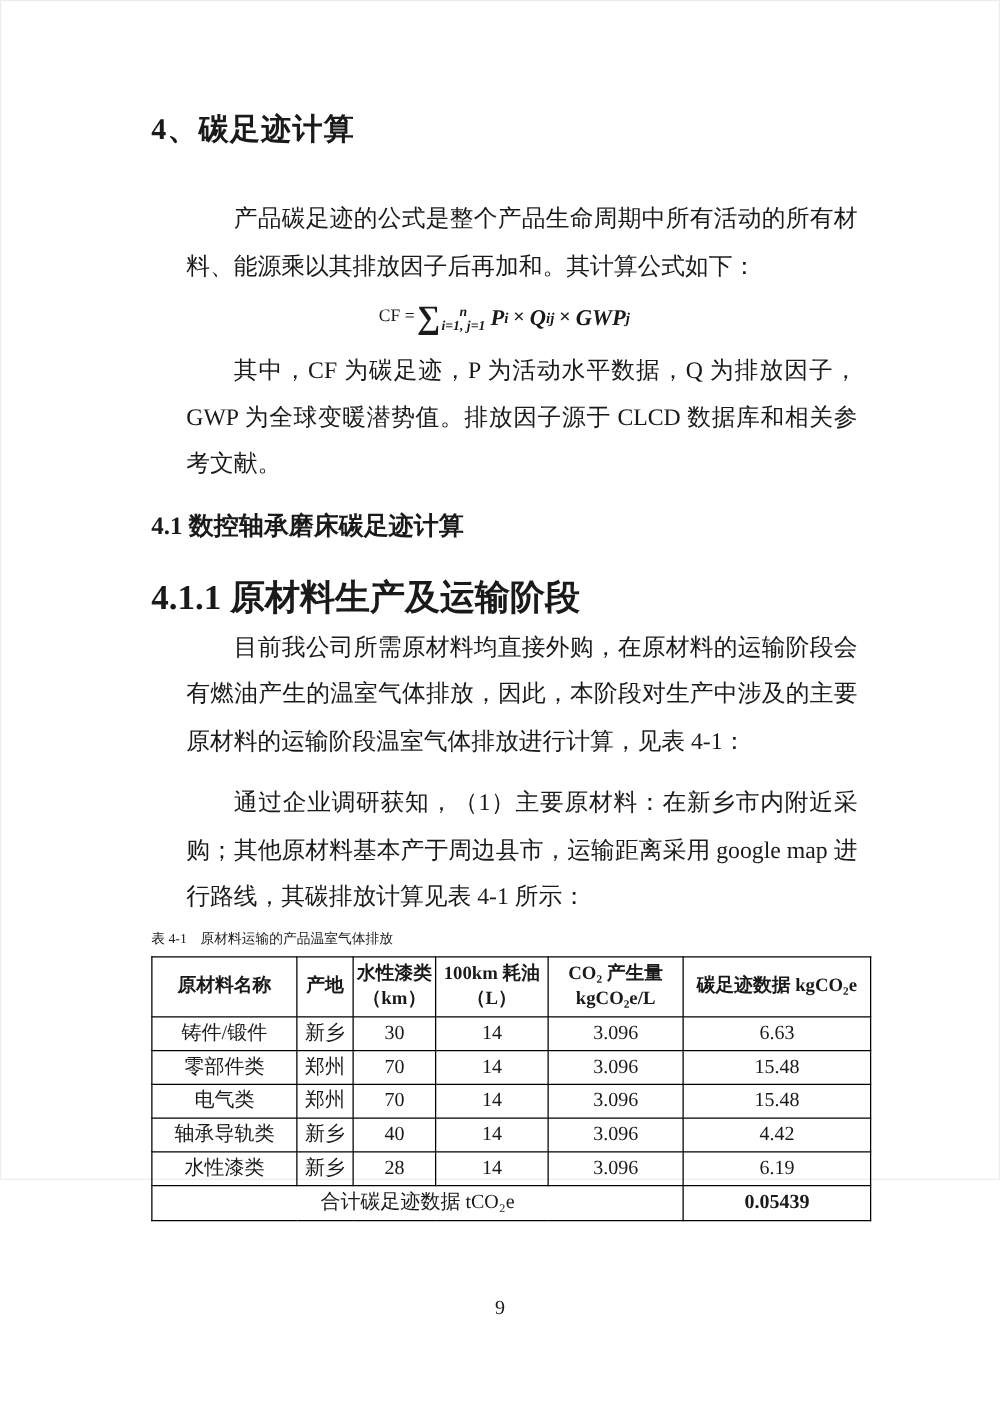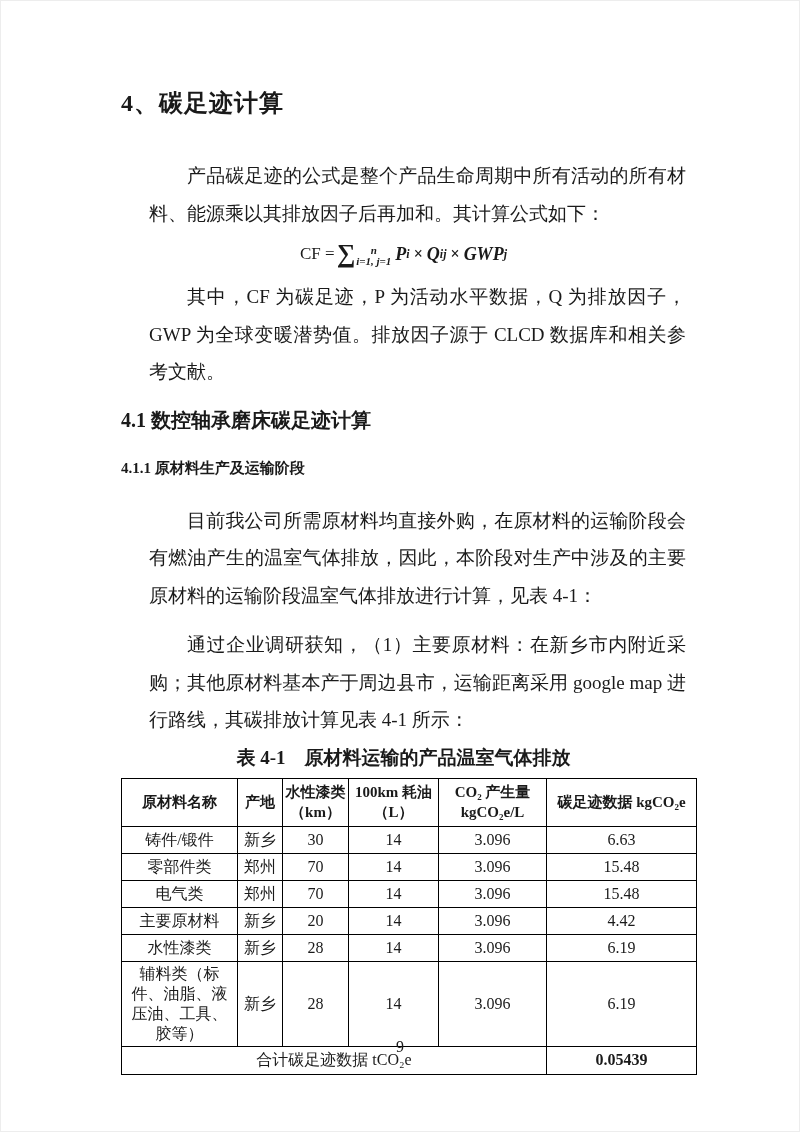--- a/index.html
+++ b/index.html
@@ -7,21 +7,21 @@
   body {
     width: 800px;
     height: 1132px;
     font-family: "Liberation Serif", "DejaVu Serif", serif;
     color: #1a1a1a;
     position: relative;
     overflow: hidden;
   }
   .page {
     width: 800px;
-    height: 1132px;
+    height: 944px;
     padding: 86px 113px 0 120px;
     border: 1px solid #ededed;
   }
   .doc-title {
     font-size: 24px;
     font-weight: bold;
     letter-spacing: 1px;
     margin-bottom: 38px;
   }
   p.body-text {
@@ -33,21 +33,21 @@
   }
   .formula-line {
     text-align: center;
     font-size: 17px;
     height: 40px;
     display: flex;
     align-items: center;
     justify-content: center;
     margin: 2px 0 4px 0;
   }
-  .formula-line .roman { font-size: 17px; }
+  .formula-line .roman { font-size: 14px; }
   .sigma-group { display: inline-flex; align-items: center; margin-left: 2px; }
   .sigma { font-size: 26px; font-weight: bold; line-height: 1; }
   .limits {
     display: inline-flex;
     flex-direction: column;
     justify-content: center;
     font-size: 11px;
     font-style: italic;
     font-weight: bold;
     line-height: 11px;
@@ -57,30 +57,29 @@
   .term { font-weight: bold; font-style: italic; font-size: 18px; }
   .term-sub { font-weight: bold; font-style: italic; font-size: 12px; vertical-align: -4px; }
   .op { font-weight: bold; font-size: 16px; margin: 0 4px; }
   .h2 {
     font-size: 20px;
     font-weight: bold;
     margin-top: 16px;
     margin-bottom: 0;
   }
   .h3 {
-    font-size: 15px;
+    font-size: 28px;
     font-weight: bold;
     margin-top: 25px;
-    margin-bottom: 24px;
+    margin-bottom: 3px;
   }
   .spacer-sm { height: 12px; }
   .table-caption {
-    text-align: center;
-    font-weight: bold;
-    font-size: 19px;
+    font-weight: normal;
+    font-size: 11px;
     margin: 6px 0 7px 0;
   }
   table.materials {
     border-collapse: collapse;
     margin: 0 auto;
     table-layout: fixed;
     width: 575px;
   }
   table.materials th, table.materials td {
     border: 1px solid #000;
@@ -195,43 +194,35 @@
       </tr>
       <tr>
         <td>电气类</td>
         <td>郑州</td>
         <td>70</td>
         <td>14</td>
         <td>3.096</td>
         <td>15.48</td>
       </tr>
       <tr>
-        <td>主要原材料</td>
+        <td>轴承导轨类</td>
         <td>新乡</td>
-        <td>20</td>
+        <td>40</td>
         <td>14</td>
         <td>3.096</td>
         <td>4.42</td>
       </tr>
       <tr>
         <td>水性漆类</td>
         <td>新乡</td>
         <td>28</td>
         <td>14</td>
         <td>3.096</td>
         <td>6.19</td>
       </tr>
-      <tr>
-        <td class="aux-cell">辅料类（标件、油脂、液压油、工具、胶等）</td>
-        <td>新乡</td>
-        <td>28</td>
-        <td>14</td>
-        <td>3.096</td>
-        <td>6.19</td>
-      </tr>
       <tr class="total-row">
         <td class="total-label" colspan="5">合计碳足迹数据 tCO₂e</td>
         <td>0.05439</td>
       </tr>
     </tbody>
   </table>
 
 
   <div class="page-number">9</div>
 

